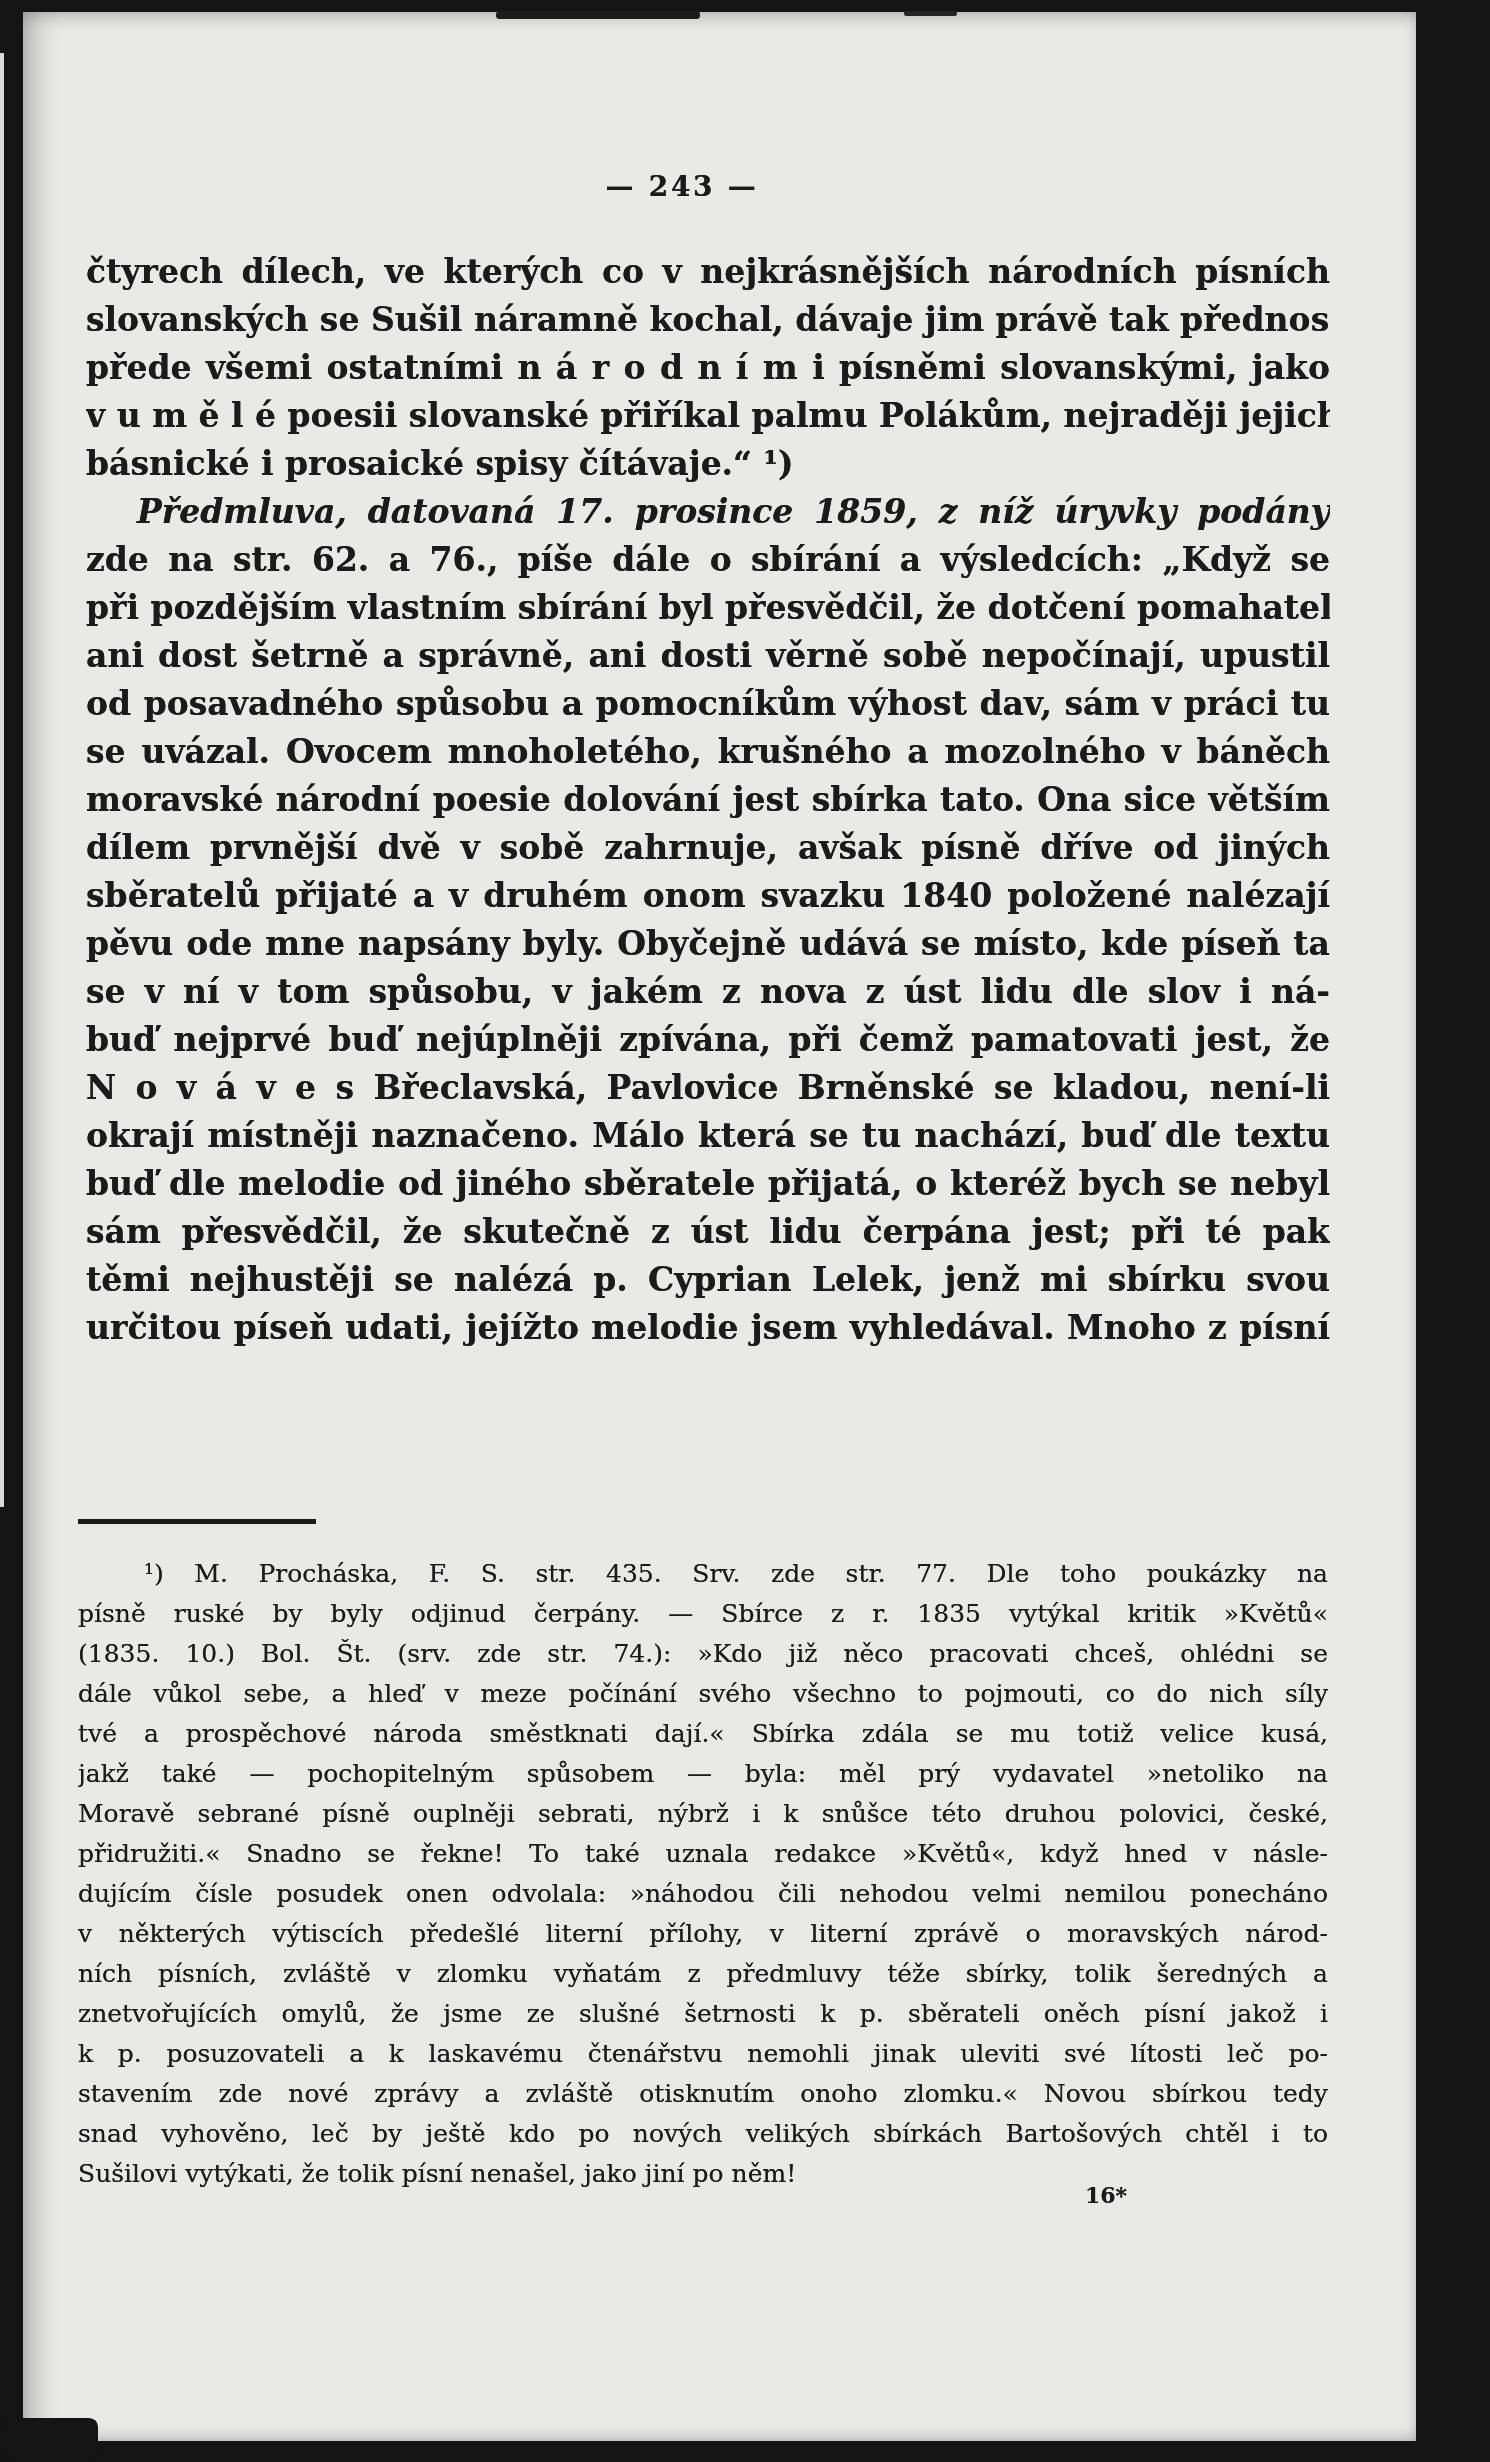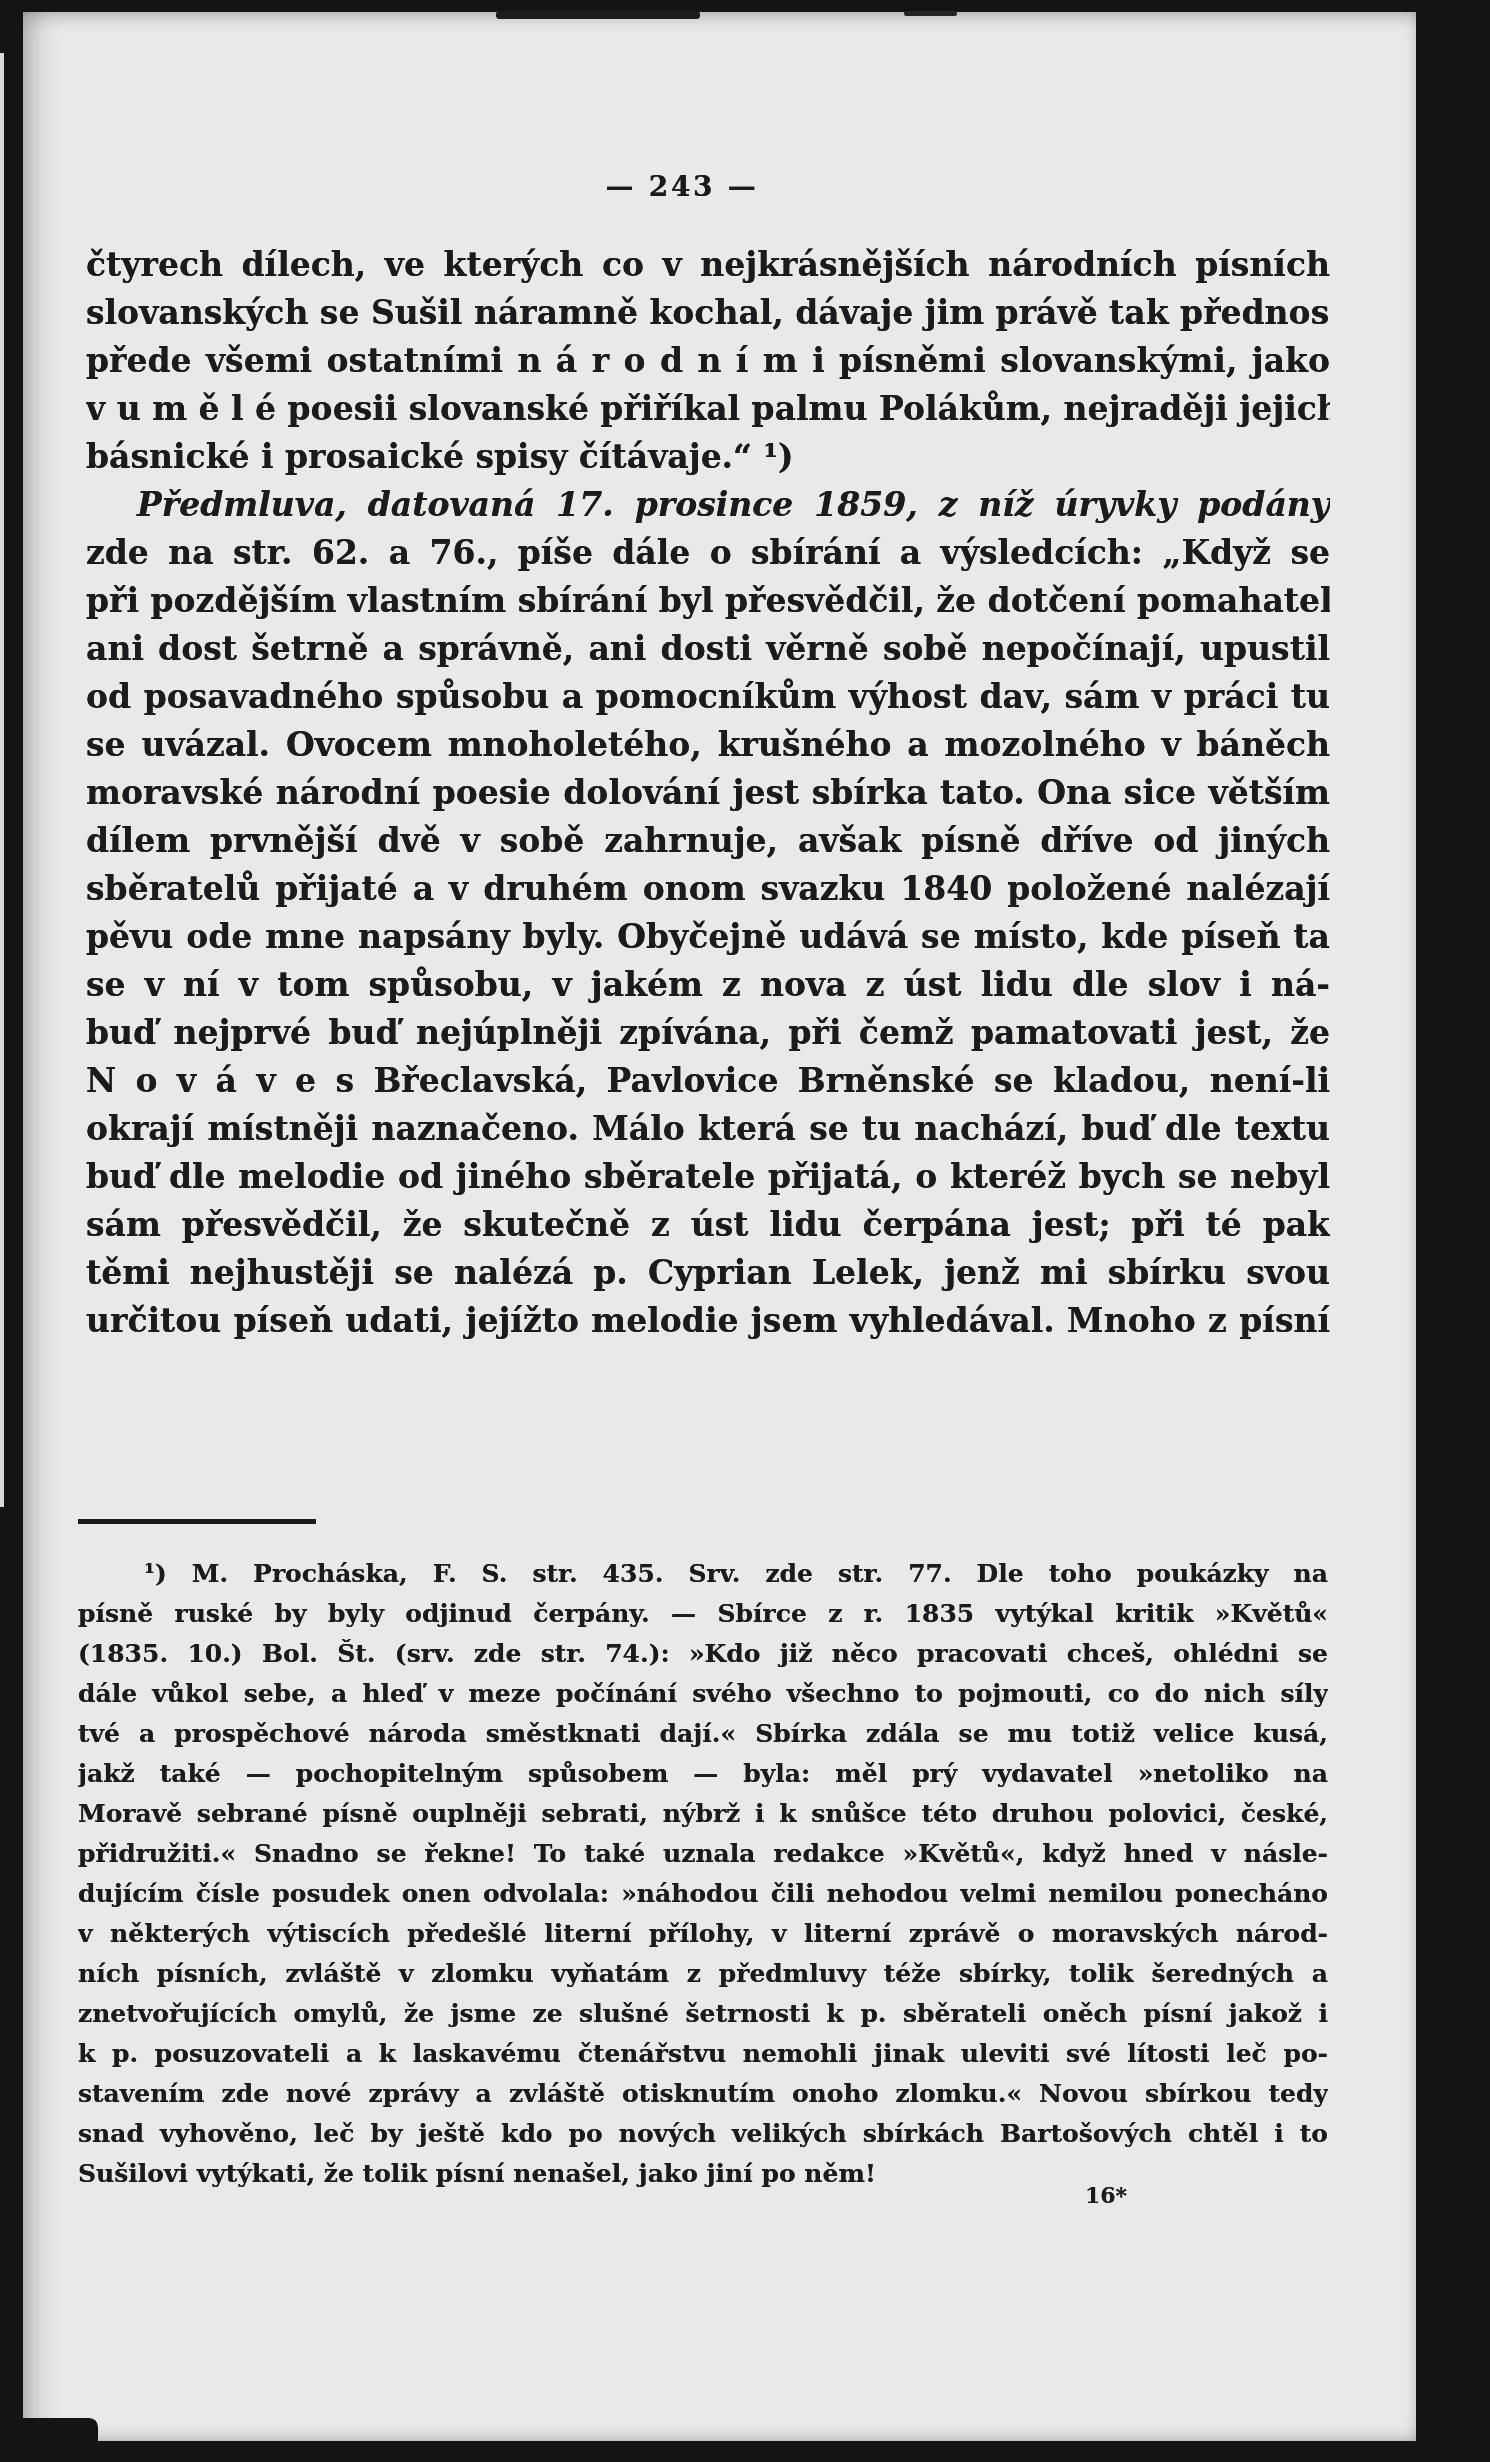--- a/index.html
+++ b/index.html
@@ -32,41 +32,41 @@
   .page-number {
     position: absolute; left: 36px; top: 158px; width: 1246px;
     text-align: center;
     font-size: 28px; font-weight: bold;
     letter-spacing: 2.7px;
     color: var(--ink, #1b1b1b);
     text-shadow: 0 0 0.5px rgba(0,0,0,0.75);
   }
 
   .body-text {
-    position: absolute; left: 63px; top: 229px; width: 1244px;
+    position: absolute; left: 63px; top: 236px; width: 1244px;
     font-size: 33px; font-weight: bold; line-height: 48px;
     color: var(--ink, #1b1b1b);
     text-shadow: 0 0 0.5px rgba(0,0,0,0.75);
   }
   .b-line {
     height: 48px; overflow: hidden;
     text-align: justify; text-align-last: justify;
     white-space: nowrap;
   }
   .b-line.ind { padding-left: 51px; font-style: italic; }
   .b-line.nj { text-align-last: left; white-space: nowrap; }
 
   .footnote-rule {
     position: absolute; left: 55px; top: 1507px; width: 238px; height: 4.4px;
     background: var(--ink, #1b1b1b);
   }
 
   .footnote-text {
     position: absolute; left: 55px; top: 1542px; width: 1250px;
-    font-size: 25px; font-weight: bold; line-height: 40px;
+    font-size: 25px; font-weight: normal; line-height: 40px;
     color: var(--ink, #1b1b1b);
     text-shadow: 0 0 0.4px rgba(0,0,0,0.7);
   }
   .f-line {
     height: 40px; overflow: hidden;
     text-align: justify; text-align-last: justify;
     white-space: nowrap;
   }
   .f-line.ind { padding-left: 66px; }
   .f-line.nj { text-align-last: left; }

